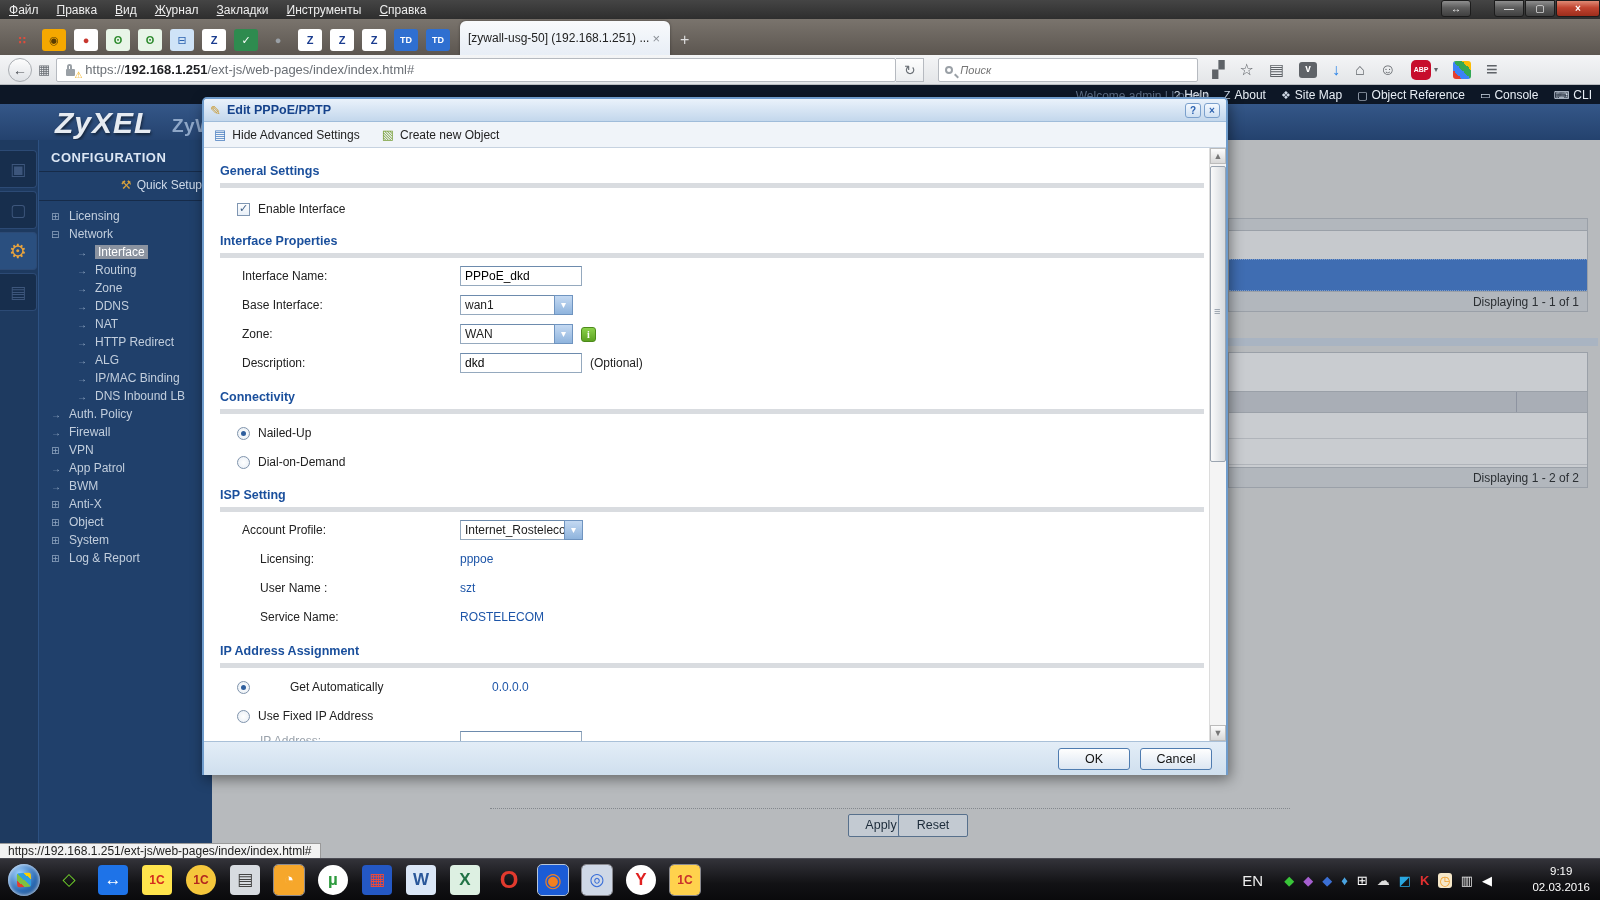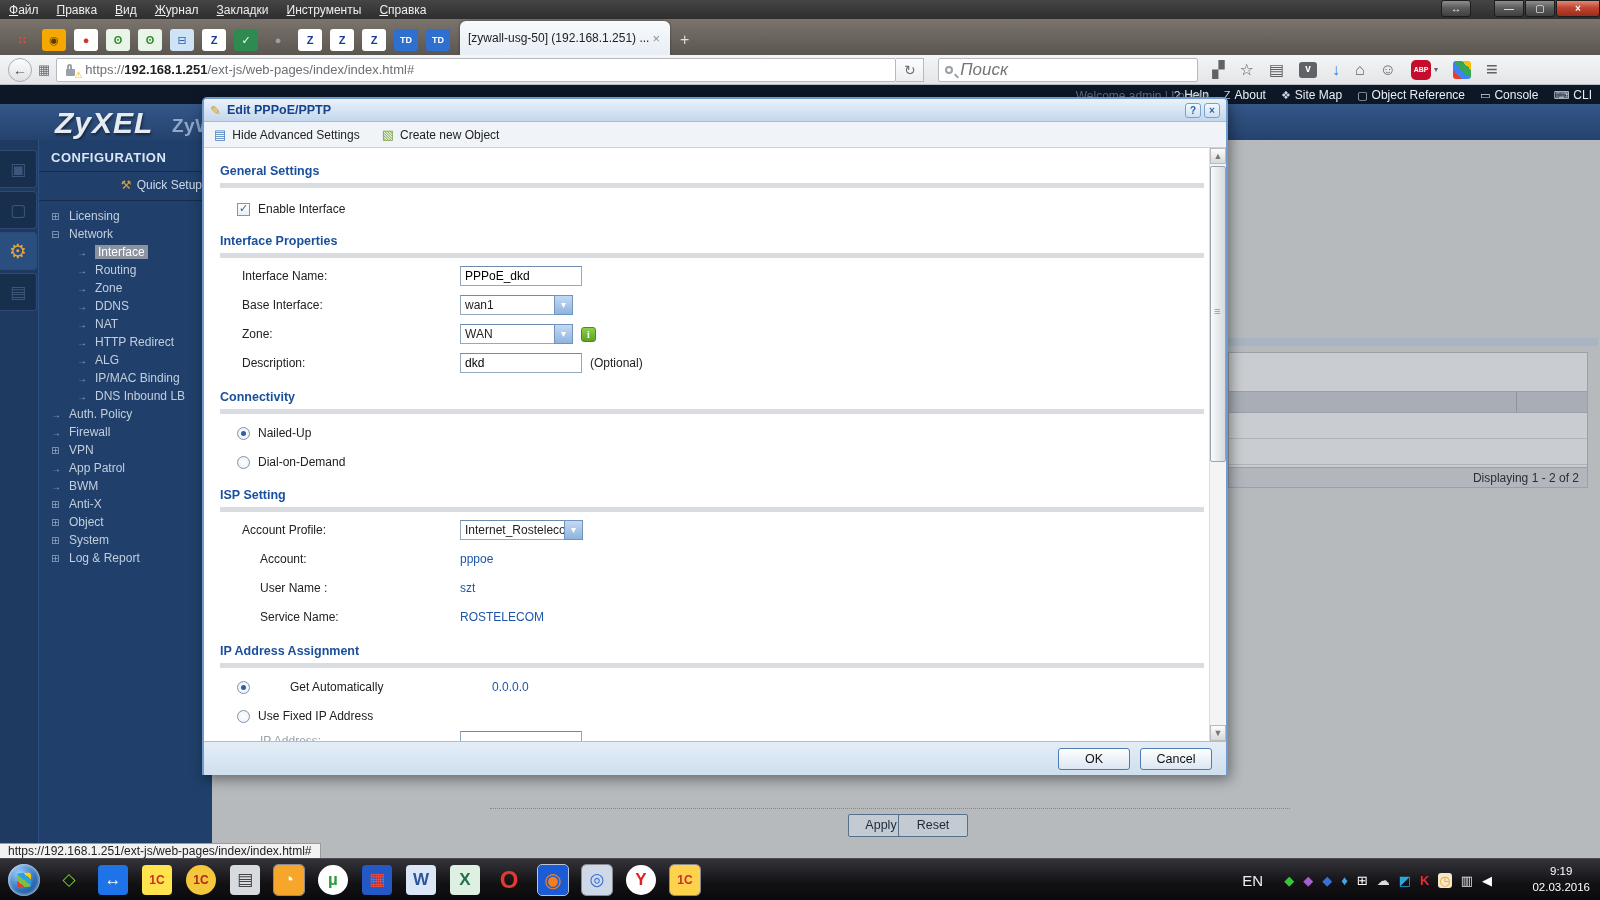--- a/index.html
+++ b/index.html
@@ -32,21 +32,21 @@
   .lockwrap{position:relative;width:16px;height:16px;margin-right:6px;}
   .lockbody{position:absolute;left:3px;top:7px;width:9px;height:7px;background:#9aa0a6;border-radius:1px;}
   .lockarc{position:absolute;left:4px;top:2px;width:5px;height:5px;border:2px solid #9aa0a6;border-bottom:none;border-radius:4px 4px 0 0;}
   .lockwarn{position:absolute;right:-3px;bottom:-2px;font-size:9px;color:#f0a500;}
   .urltext{font-size:13px;color:#6a6f75;white-space:nowrap;overflow:hidden;flex:1;}
   .urltext b{color:#202124;font-weight:bold;}
   .reloadseg{width:28px;height:24px;border:1px solid #b6bac0;border-left:none;background:linear-gradient(#fdfdfd,#eceef0);color:#6a6f75;font-size:14px;text-align:center;line-height:22px;cursor:pointer;}
   .searchbox{display:flex;align-items:center;width:260px;height:24px;background:#fff;border:1px solid #b6bac0;border-radius:2px;margin-left:14px;padding:0 6px;}
   .mag{width:8px;height:8px;border:2px solid #9aa0a6;border-radius:50%;position:relative;margin-right:7px;}
   .mag::after{content:"";position:absolute;left:7px;top:7px;width:5px;height:2px;background:#9aa0a6;transform:rotate(45deg);}
-  .searchbox input{border:none;outline:none;flex:1;font-size:17px;font-style:italic;color:#555;background:transparent;}
+  .searchbox input{border:none;outline:none;flex:1;font-size:11px;font-style:italic;color:#555;background:transparent;}
   .navicons{display:flex;align-items:center;margin-left:14px;gap:15px;color:#5f6368;}
   .nico{font-size:16px;cursor:pointer;text-align:center;}
   .pocketico{width:18px;height:16px;background:#5f6368;border-radius:3px;color:#fff;font-size:10px;font-weight:bold;text-align:center;line-height:14px;}
   .dlico{color:#2a83e8;font-weight:bold;}
   .abp{display:flex;align-items:center;gap:3px;cursor:pointer;}
   .abp .oct{width:20px;height:20px;background:#c70d2c;border-radius:5px;color:#fff;font-size:7px;font-weight:bold;text-align:center;line-height:20px;}
   .abp .car{font-size:8px;color:#5f6368;}
   .quad{width:18px;height:18px;border-radius:3px;background:linear-gradient(45deg,#e33e2e 25%,#3b82f6 25% 50%,#34a853 50% 75%,#fbbc05 75%);cursor:pointer;}
   .burger{font-size:20px;cursor:pointer;}
 
@@ -387,20 +387,25 @@
 
             <div class="nav-item lvl0">
               <span class="nav-ico">⊞</span>
               <span class="nav-lbl">Log &amp; Report</span>
             </div>
           </div>
       </div>
     </div>
 
     <div class="content">
+      <div class="bg-t1">
+        <div class="hd"></div>
+        <div class="selrow"></div>
+        <div class="ft">Displaying 1 - 1 of 1</div>
+      </div>
       <div class="bg-div"></div>
       <div class="bg-t2">
         <div class="hd2">
             <span class="vline"></span>
           </div>
         <div class="r1"></div>
           <div class="r2"></div>
         <div class="ft">Displaying 1 - 2 of 2</div>
       </div>
       <div class="bg-dotted"></div>
@@ -475,21 +480,21 @@
         <div class="sec">ISP Setting</div>
         <div class="bar"></div>
         <div class="frow">
           <span class="lbl">Account Profile:</span>
           <span class="sel">
             <span class="stxt wide">Internet_Rostelecom</span>
             <span class="sbtn">▾</span>
           </span>
         </div>
         <div class="frow indent">
-          <span class="lbl">Account:</span>
+          <span class="lbl">Licensing:</span>
           <span class="bluval">pppoe</span>
         </div>
         <div class="frow indent">
           <span class="lbl">User Name :</span>
           <span class="bluval">szt</span>
         </div>
         <div class="frow indent">
           <span class="lbl">Service Name:</span>
           <span class="bluval">ROSTELECOM</span>
         </div>

